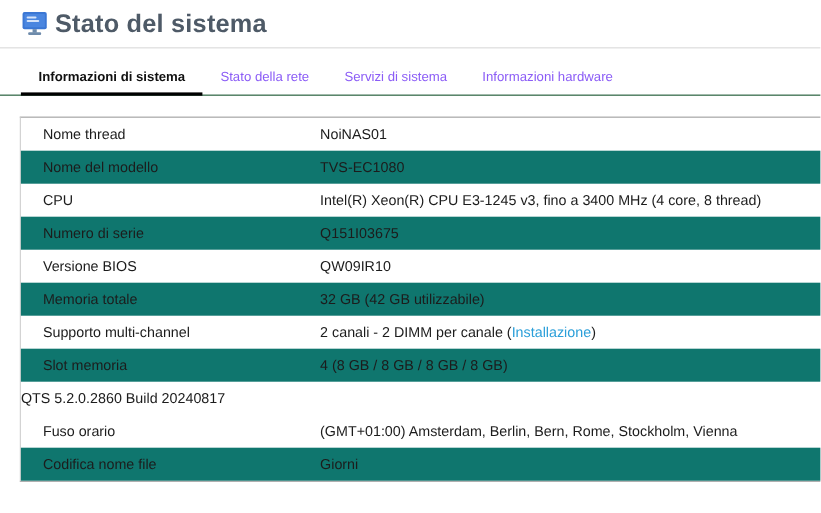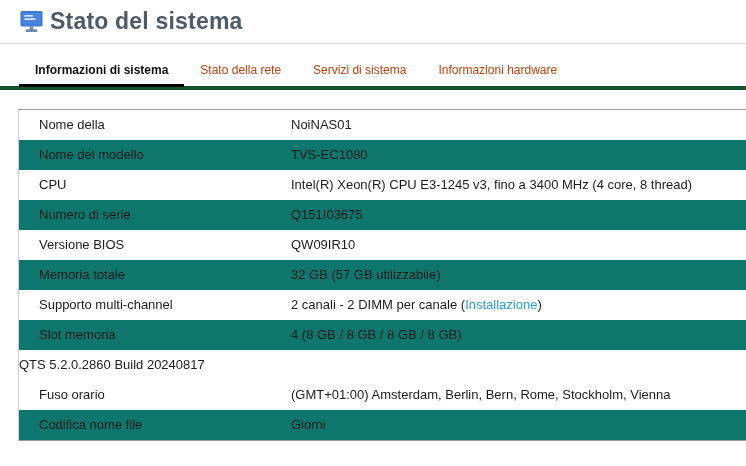--- a/index.html
+++ b/index.html
@@ -14,24 +14,24 @@
     border-bottom:1px solid #d9d9d9;box-sizing:content-box;
   }
   .app-header .hicon{width:23px;height:23px;flex:0 0 auto;display:block;}
   .app-title{
     margin-left:7px;font-size:23px;font-weight:bold;color:#4e5a67;
     letter-spacing:.2px;
   }
   
   .tabs{
     margin-top:13px;display:flex;align-items:flex-end;
-    border-bottom:4px solid #14532d;padding-left:19px;
+    border-bottom:1px solid #14532d;padding-left:19px;
   }
   .tab{
-    position:relative;padding:6px 16px 9px;font-size:12px;color:#c2410c;
+    position:relative;padding:6px 16px 9px;font-size:12px;color:#8b5cf6;
     white-space:nowrap;cursor:pointer;
   }
   .tab.active{font-weight:bold;color:#101010;}
   .tab.active::after{
     content:"";position:absolute;left:0;right:0;bottom:-1px;height:3px;
     background:var(--active-underline,#000);
   }
   
   .info-table{
     margin:19px 0 0 18px;width:728px;
@@ -61,42 +61,42 @@
 
 <div class="tabs">
     <div class="tab active">Informazioni di sistema</div>
     <div class="tab">Stato della rete</div>
     <div class="tab">Servizi di sistema</div>
     <div class="tab">Informazioni hardware</div>
   </div>
 
 <div class="info-table">
     <div class="info-row">
-      <div class="cell-label">Nome della</div>
+      <div class="cell-label">Nome thread</div>
       <div class="cell-value">NoiNAS01</div>
     </div>
     <div class="info-row alt">
       <div class="cell-label">Nome del modello</div>
       <div class="cell-value">TVS-EC1080</div>
     </div>
     <div class="info-row">
       <div class="cell-label">CPU</div>
       <div class="cell-value">Intel(R) Xeon(R) CPU E3-1245 v3, fino a 3400 MHz (4 core, 8 thread)</div>
     </div>
     <div class="info-row alt">
       <div class="cell-label">Numero di serie</div>
       <div class="cell-value">Q151I03675</div>
     </div>
     <div class="info-row">
       <div class="cell-label">Versione BIOS</div>
       <div class="cell-value">QW09IR10</div>
     </div>
     <div class="info-row alt">
       <div class="cell-label">Memoria totale</div>
-      <div class="cell-value">32 GB (57 GB utilizzabile)</div>
+      <div class="cell-value">32 GB (42 GB utilizzabile)</div>
     </div>
     <div class="info-row">
       <div class="cell-label">Supporto multi-channel</div>
       <div class="cell-value"><span>2 canali - 2 DIMM per canale (</span><span class="inline-link">Installazione</span><span>)</span></div>
     </div>
     <div class="info-row alt">
       <div class="cell-label">Slot memoria</div>
       <div class="cell-value">4 (8 GB / 8 GB / 8 GB / 8 GB)</div>
     </div>
     <div class="info-row">

